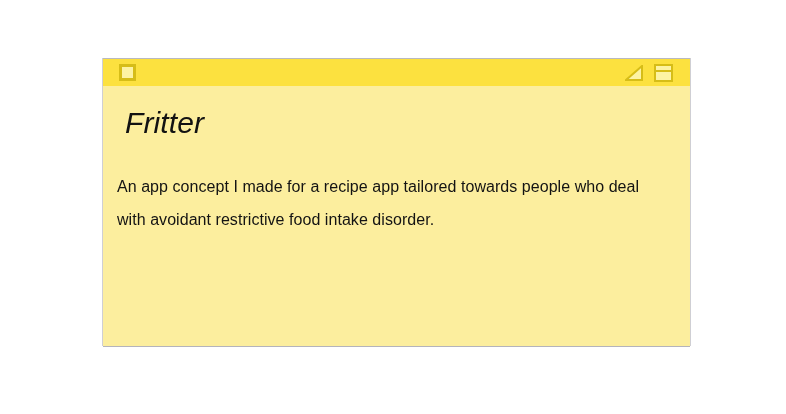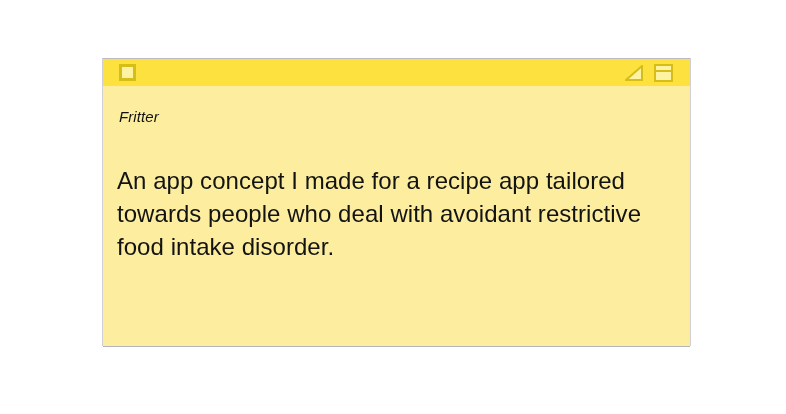--- a/index.html
+++ b/index.html
@@ -92,32 +92,32 @@
     position: absolute;
     left: 0;
     top: 27px;
     right: 0;
     bottom: 0;
     padding: 14px 18px 0 14px;
     box-sizing: border-box;
   }
 
   .card-title {
-    margin: 2px;
-    font-size: 15px;
+    margin: 8px;
+    font-size: 30px;
     font-style: italic;
     font-weight: 400;
     line-height: 30px;
     color: #121212;
     letter-spacing: 0.1px;
   }
 
   .card-desc {
     margin: 32px 0 0 0;
-    font-size: 24px;
+    font-size: 16px;
     font-weight: 400;
     line-height: 33px;
     color: #131313;
     max-width: 558px;
     letter-spacing: 0.05px;
   }
 </style>
 </head>
 <body>
 

